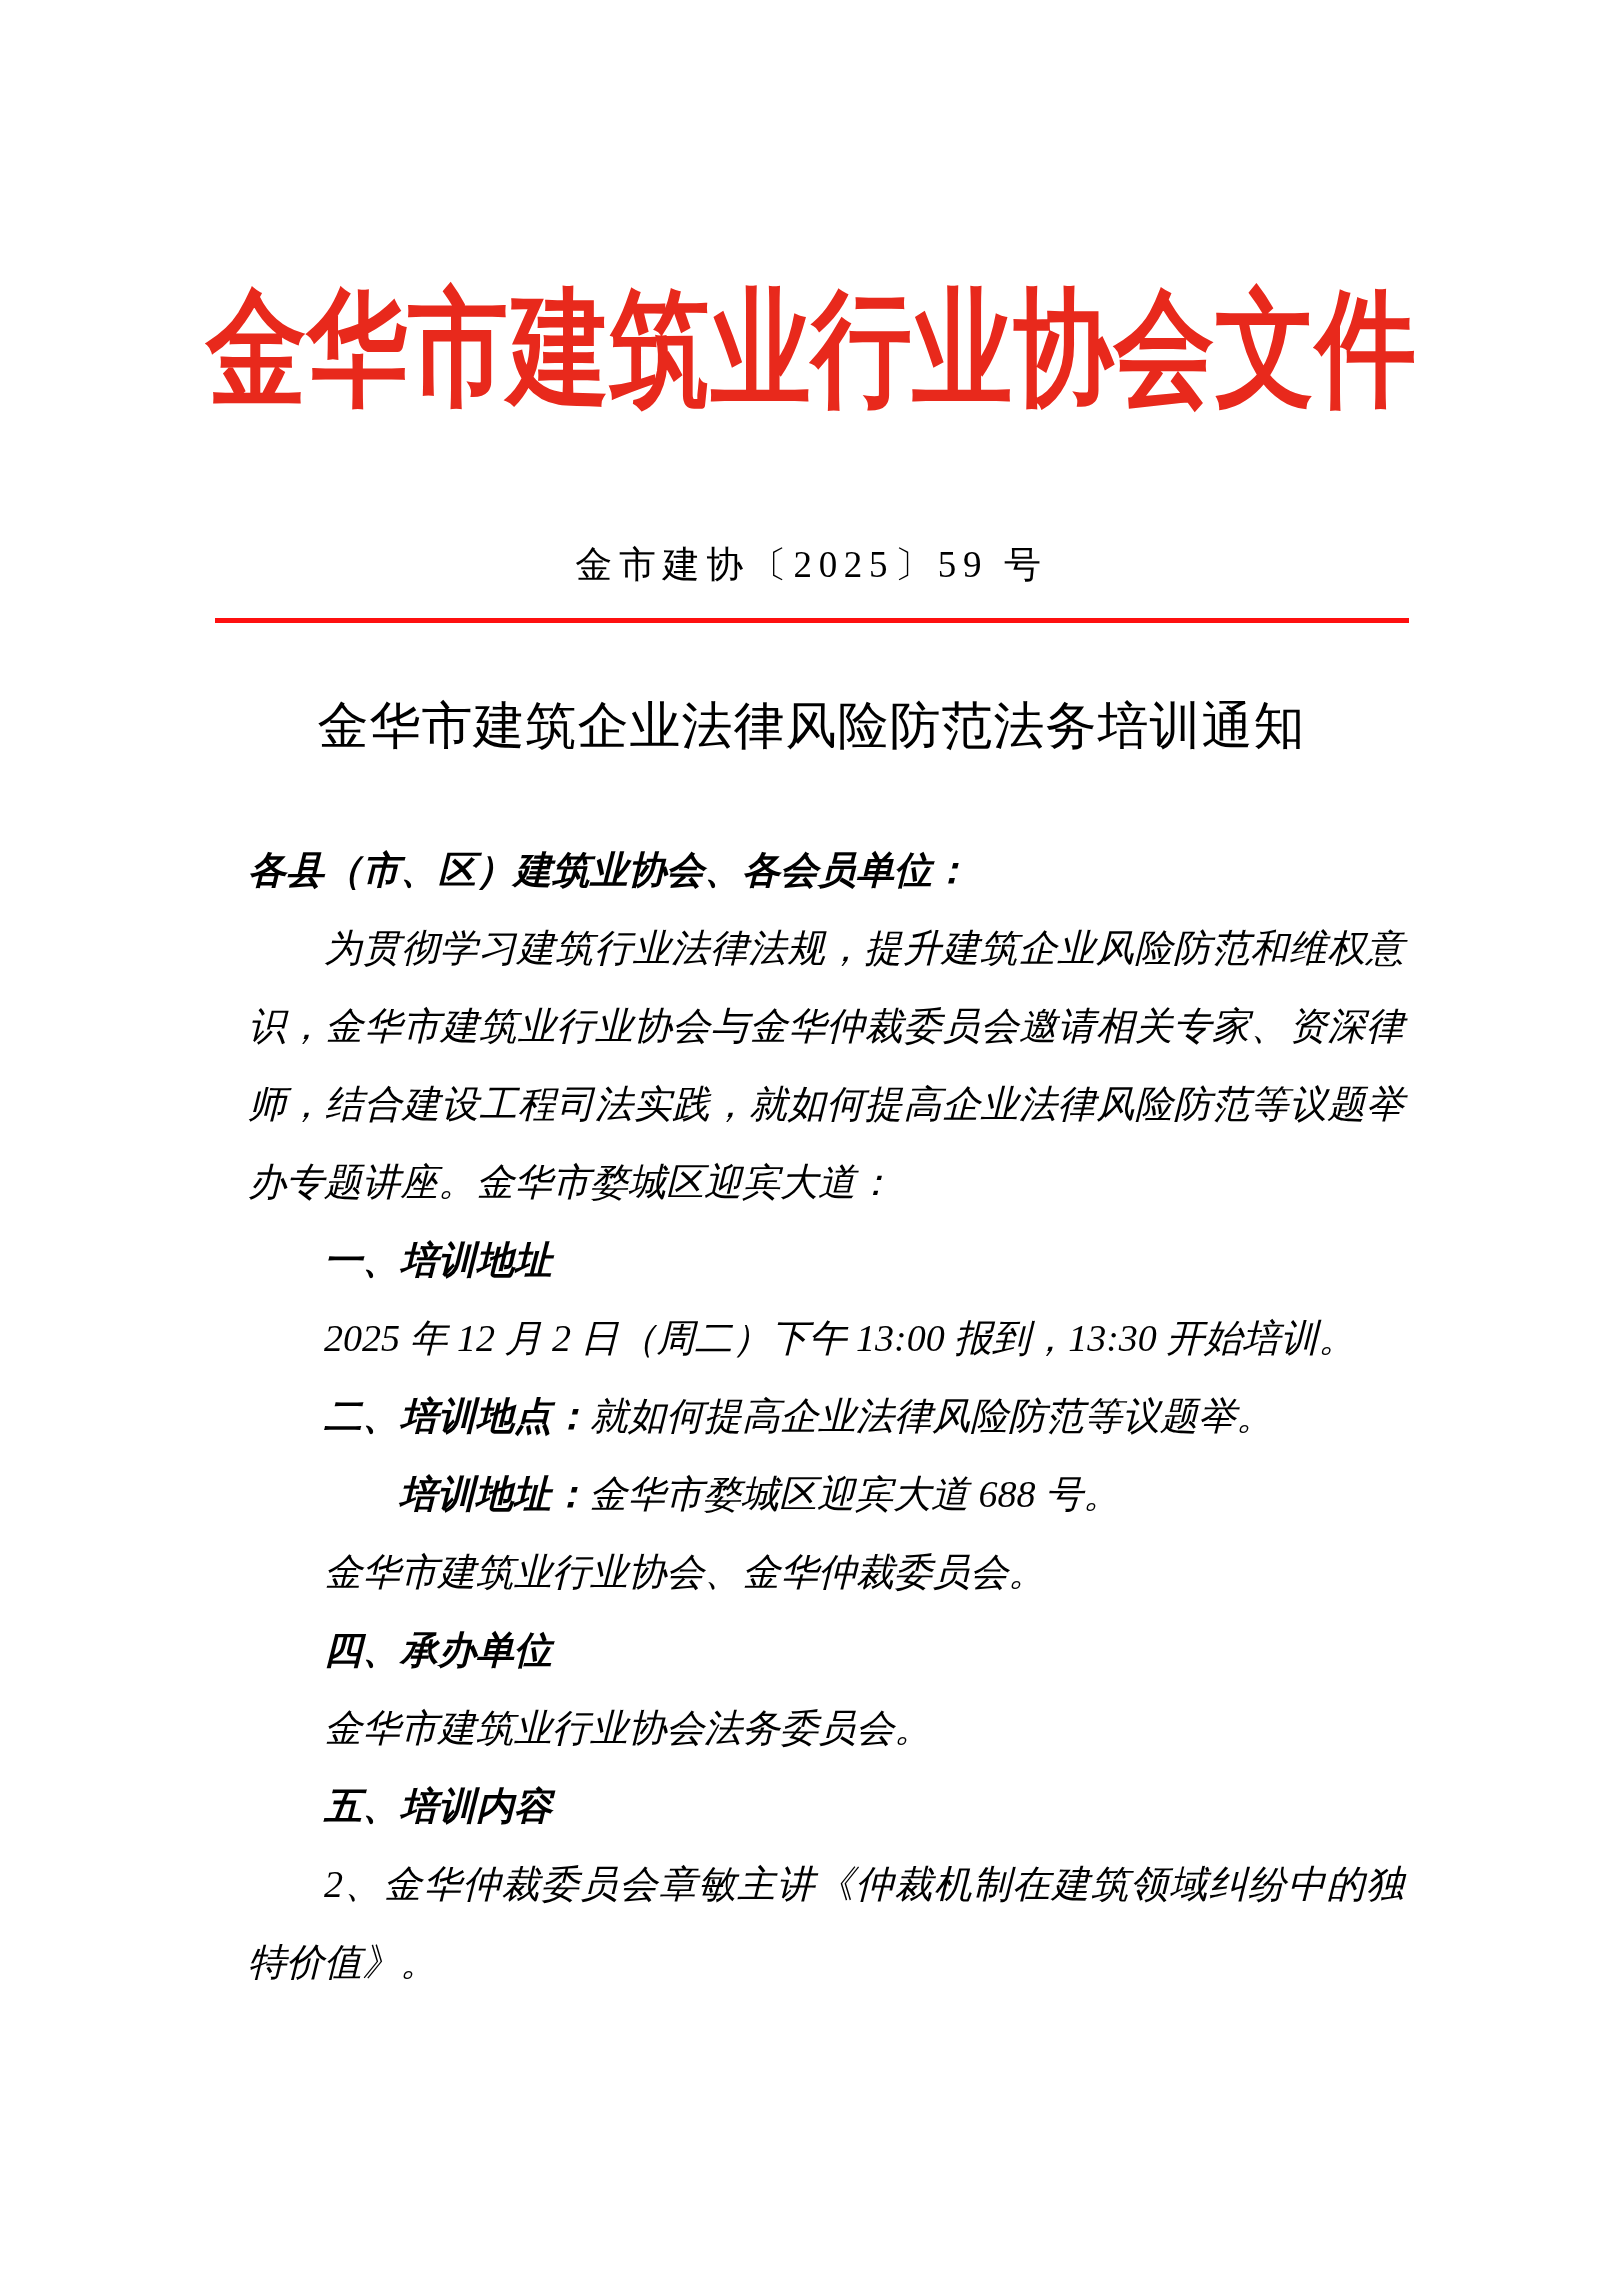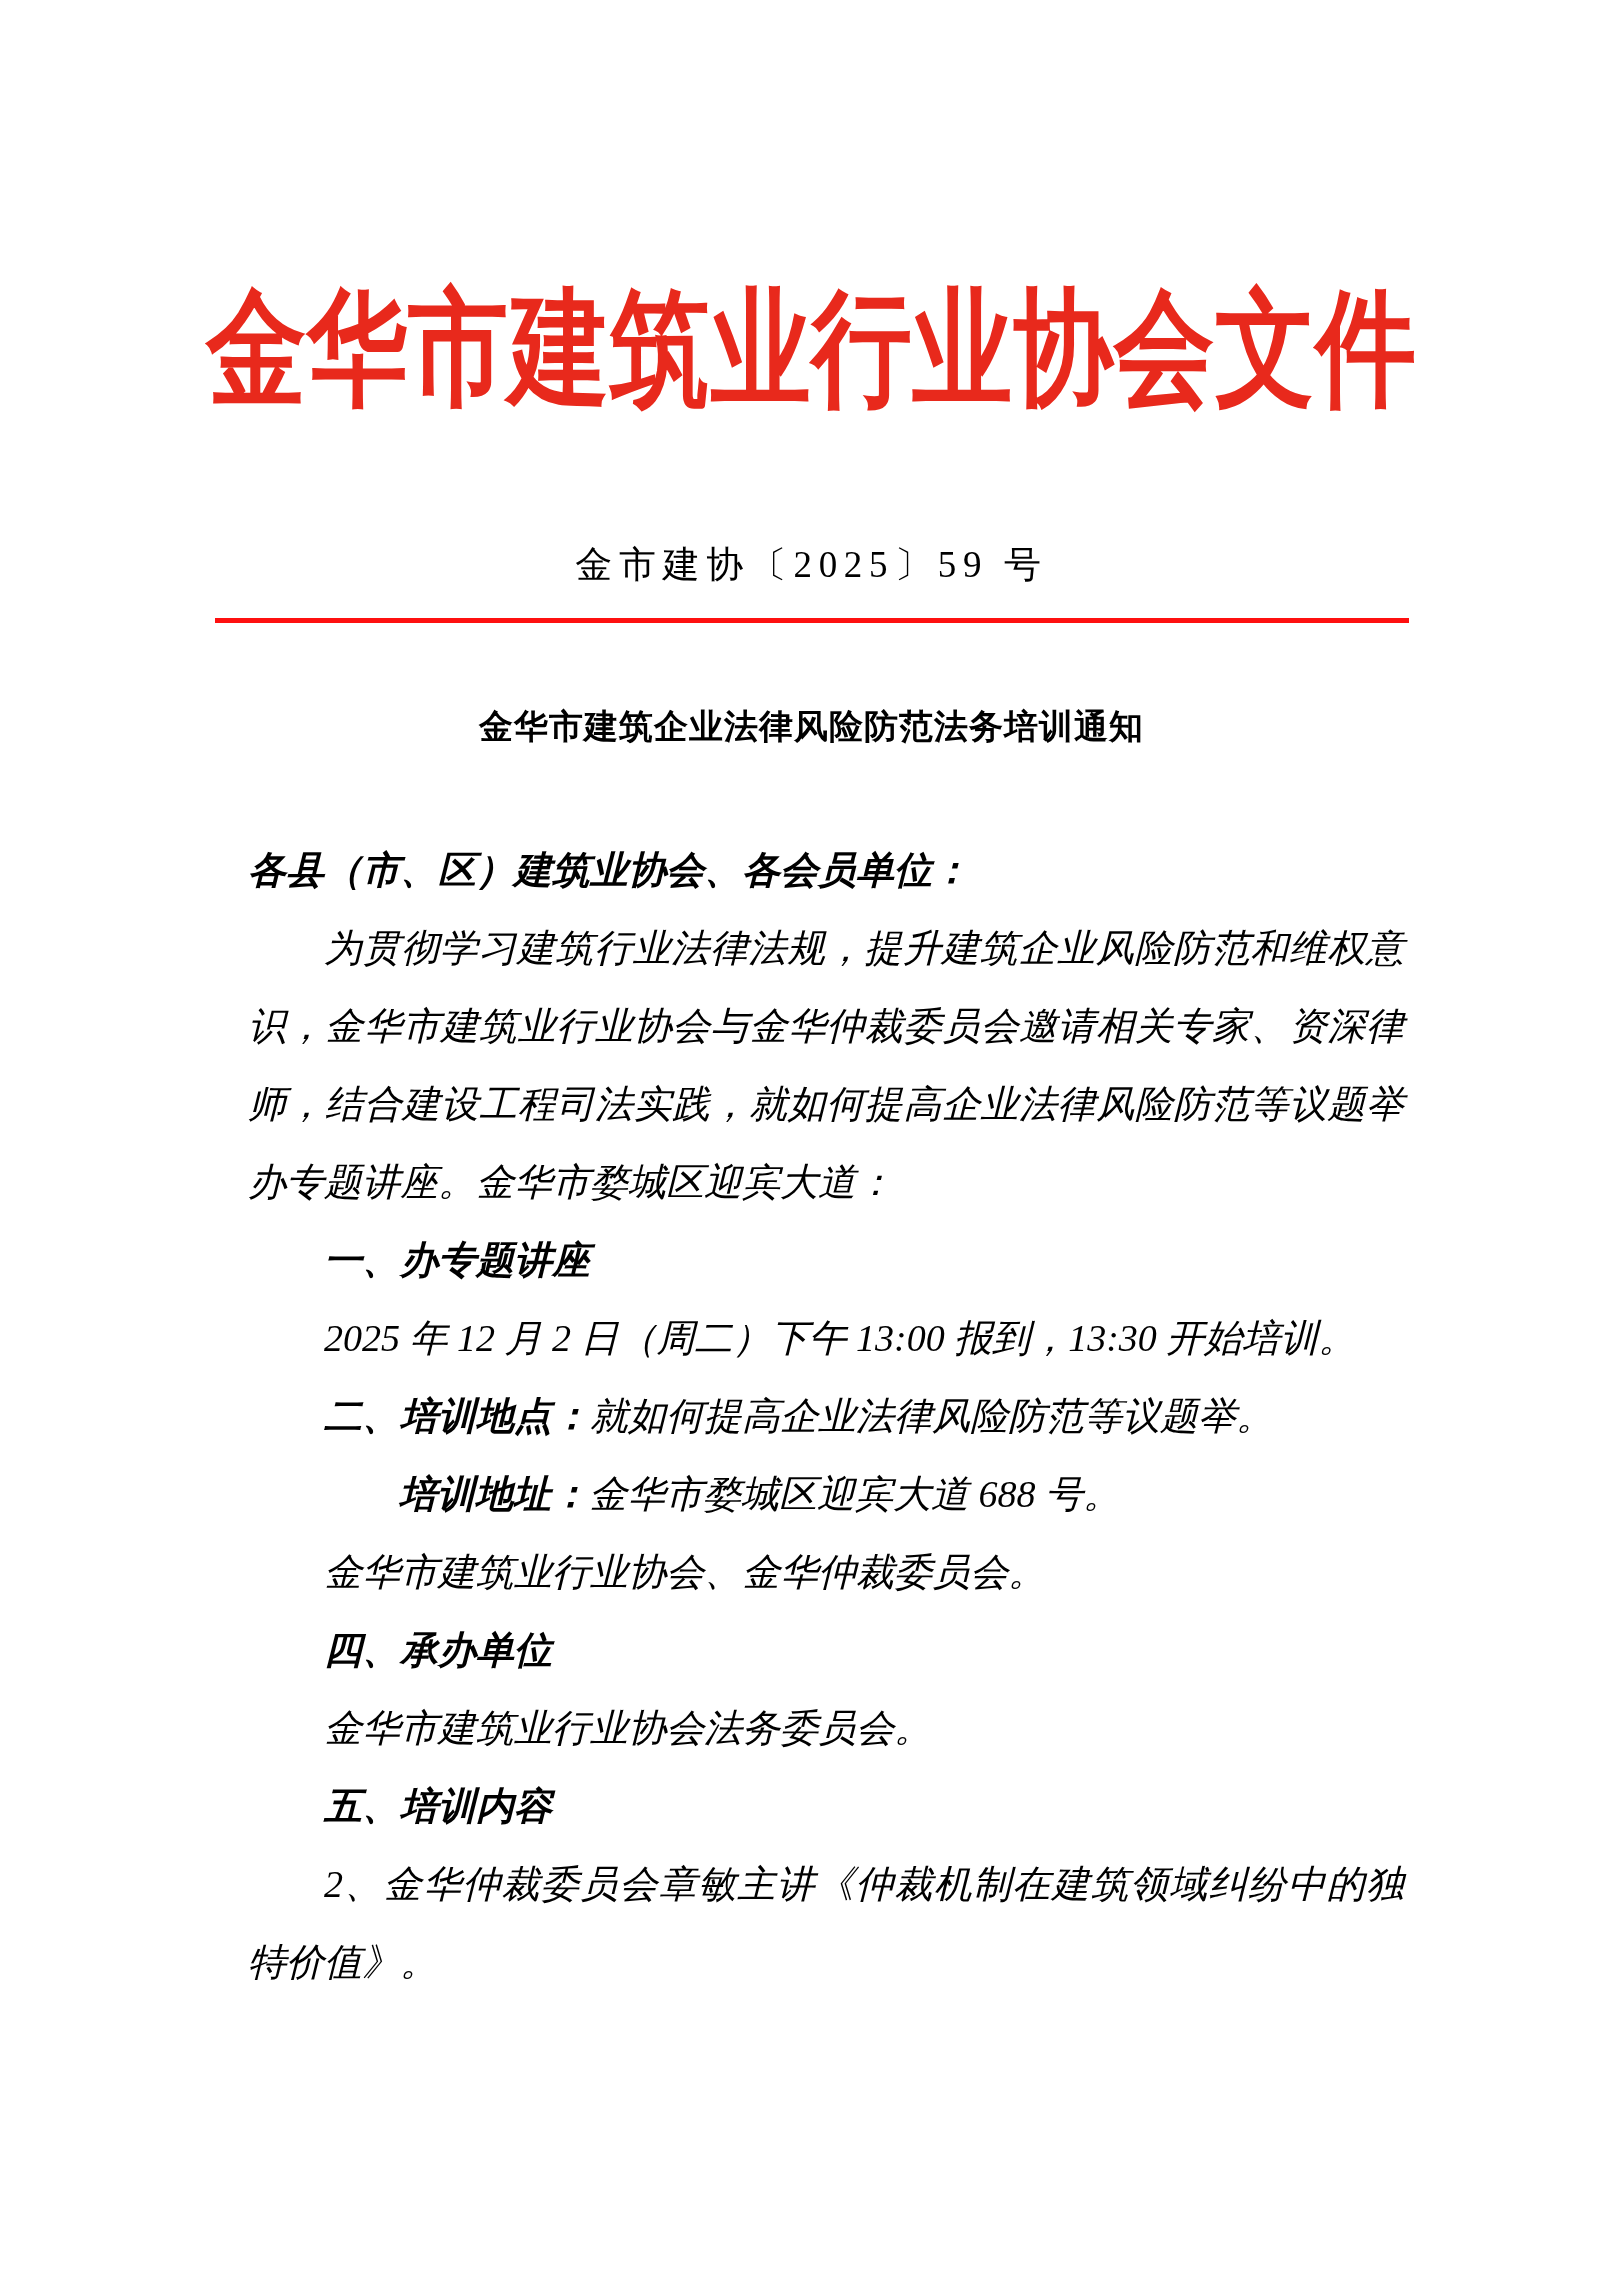--- a/index.html
+++ b/index.html
@@ -45,22 +45,22 @@
     margin: 28px auto 0 auto;
     width: 1194px;
     height: 4.6px;
   }
   
   .notice-title {
     margin-top: 65px;
     height: 77px;
     line-height: 77px;
     text-align: center;
-    font-size: 34px;
-    font-weight: bold;
+    font-size: 51px;
+    font-weight: normal;
     letter-spacing: 1px;
     white-space: nowrap;
   }
   
   .body-block {
     margin: 66px 0 0 248px;
     width: 1156px;
     font-size: 38px;
     line-height: 78px;
     font-style: italic;
@@ -91,21 +91,21 @@
   <div class="red-rule" style="background: rgb(254, 16, 16);"></div>
 
   <div class="notice-title" style="color: rgb(0, 0, 0);">金华市建筑企业法律风险防范法务培训通知</div>
 
   <div class="body-block" style="color: rgb(0, 0, 0);">
       <div class="body-line"><span class="b">各县（市、区）建筑业协会、各会员单位：</span></div>
       <div class="body-line indent-2 justify"><span class="r">为贯彻学习建筑行业法律法规，提升建筑企业风险防范和维权意</span></div>
       <div class="body-line justify"><span class="r">识，金华市建筑业行业协会与金华仲裁委员会邀请相关专家、资深律</span></div>
       <div class="body-line justify"><span class="r">师，结合建设工程司法实践，就如何提高企业法律风险防范等议题举</span></div>
       <div class="body-line"><span class="r">办专题讲座。金华市婺城区迎宾大道：</span></div>
-      <div class="body-line indent-2"><span class="b">一、办专题讲座</span></div>
+      <div class="body-line indent-2"><span class="b">一、培训地址</span></div>
       <div class="body-line indent-2"><span class="r">2025 年 12 月 2 日（周二）下午 13:00 报到，13:30 开始培训。</span></div>
       <div class="body-line indent-2"><span class="b">二、培训地点：</span><span class="r">就如何提高企业法律风险防范等议题举。</span></div>
       <div class="body-line indent-4"><span class="b">培训地址：</span><span class="r">金华市婺城区迎宾大道 688 号。</span></div>
       <div class="body-line indent-2"><span class="r">金华市建筑业行业协会、金华仲裁委员会。</span></div>
       <div class="body-line indent-2"><span class="b">四、承办单位</span></div>
       <div class="body-line indent-2"><span class="r">金华市建筑业行业协会法务委员会。</span></div>
       <div class="body-line indent-2"><span class="b">五、培训内容</span></div>
       <div class="body-line indent-2 justify"><span class="r">2、金华仲裁委员会章敏主讲《仲裁机制在建筑领域纠纷中的独</span></div>
       <div class="body-line"><span class="r">特价值》。</span></div>
     </div>

